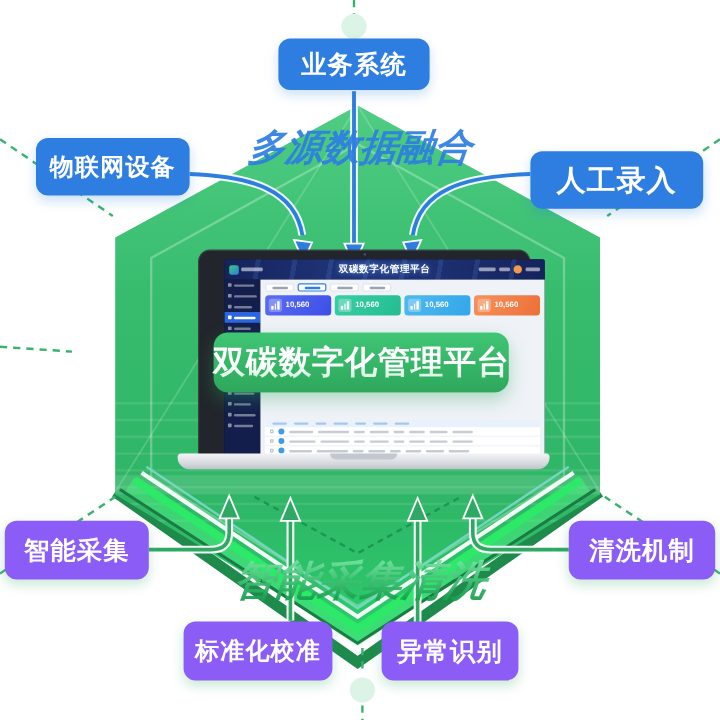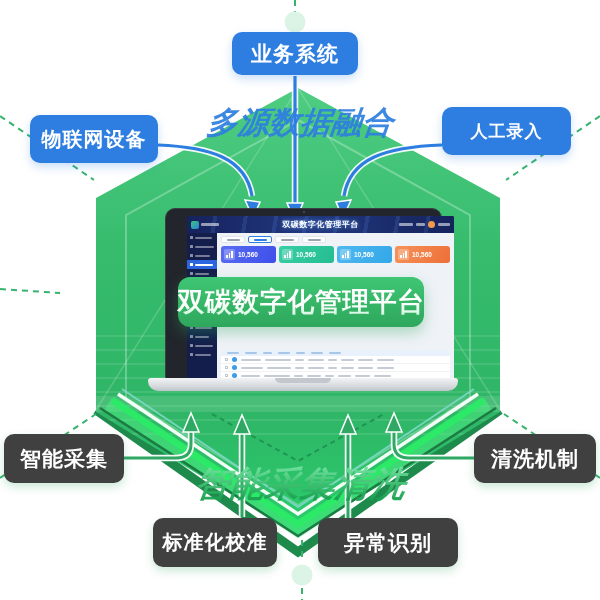--- a/index.html
+++ b/index.html
@@ -4,21 +4,21 @@
 <style>
   html,body{margin:0;padding:0;background:#fff;}
   .canvas{position:relative;width:600px;height:600px;overflow:hidden;background:#ffffff;
           font-family:"Liberation Sans","DejaVu Sans",sans-serif;}
   .layer{position:absolute;left:0;top:0;}
 
   
   .node{position:absolute;z-index:7;display:flex;align-items:center;justify-content:center;
         color:#fff;font-weight:700;border-radius:10px;letter-spacing:1px;}
   .node.blue{background:#2D7EE0;box-shadow:0 4px 10px rgba(45,126,224,.25);}
-  .node.green{background:#404040;box-shadow:0 4px 10px rgba(49,166,96,.25);}
+  .node.green{background:#8b5cf6;box-shadow:0 4px 10px rgba(49,166,96,.25);}
 
   
   .big-title{position:absolute;z-index:4;font-weight:800;font-style:italic;text-align:center;
              transform:skewX(-6deg);white-space:nowrap;}
   .big-title.top{left:198px;top:102px;width:204px;font-size:31px;color:#2E7FE0;opacity:.93;}
   .big-title.bottom{left:172px;top:461px;width:256px;font-size:35px;
              background:linear-gradient(180deg,#7DE9A9 5%,#1AA251 80%);
              -webkit-background-clip:text;background-clip:text;color:transparent;opacity:.95;}
 
   
@@ -425,19 +425,19 @@
       <div class="notch"></div>
     </div>
   </div>
 
   <div class="banner">
     <span>双碳数字化管理平台</span>
   </div>
 
   <div class="node blue" style="left:30px;top:115px;width:128px;height:48px;font-size:20px">物联网设备</div>
   <div class="node blue" style="left:232px;top:32px;width:126px;height:43px;font-size:21px">业务系统</div>
-  <div class="node blue" style="left:442px;top:107px;width:129px;height:48px;font-size:17px">人工录入</div>
+  <div class="node blue" style="left:442px;top:126px;width:144px;height:48px;font-size:24px">人工录入</div>
   <div class="node green" style="left:4px;top:434px;width:120px;height:49px;font-size:21px">智能采集</div>
   <div class="node green" style="left:474px;top:434px;width:122px;height:49px;font-size:21px">清洗机制</div>
   <div class="node green" style="left:153px;top:518px;width:124px;height:49px;font-size:20px">标准化校准</div>
-  <div class="node green" style="left:318px;top:518px;width:140px;height:49px;font-size:21px">异常识别</div>
+  <div class="node green" style="left:318px;top:518px;width:114px;height:49px;font-size:21px">异常识别</div>
 
 </div>
 
 </body></html>

